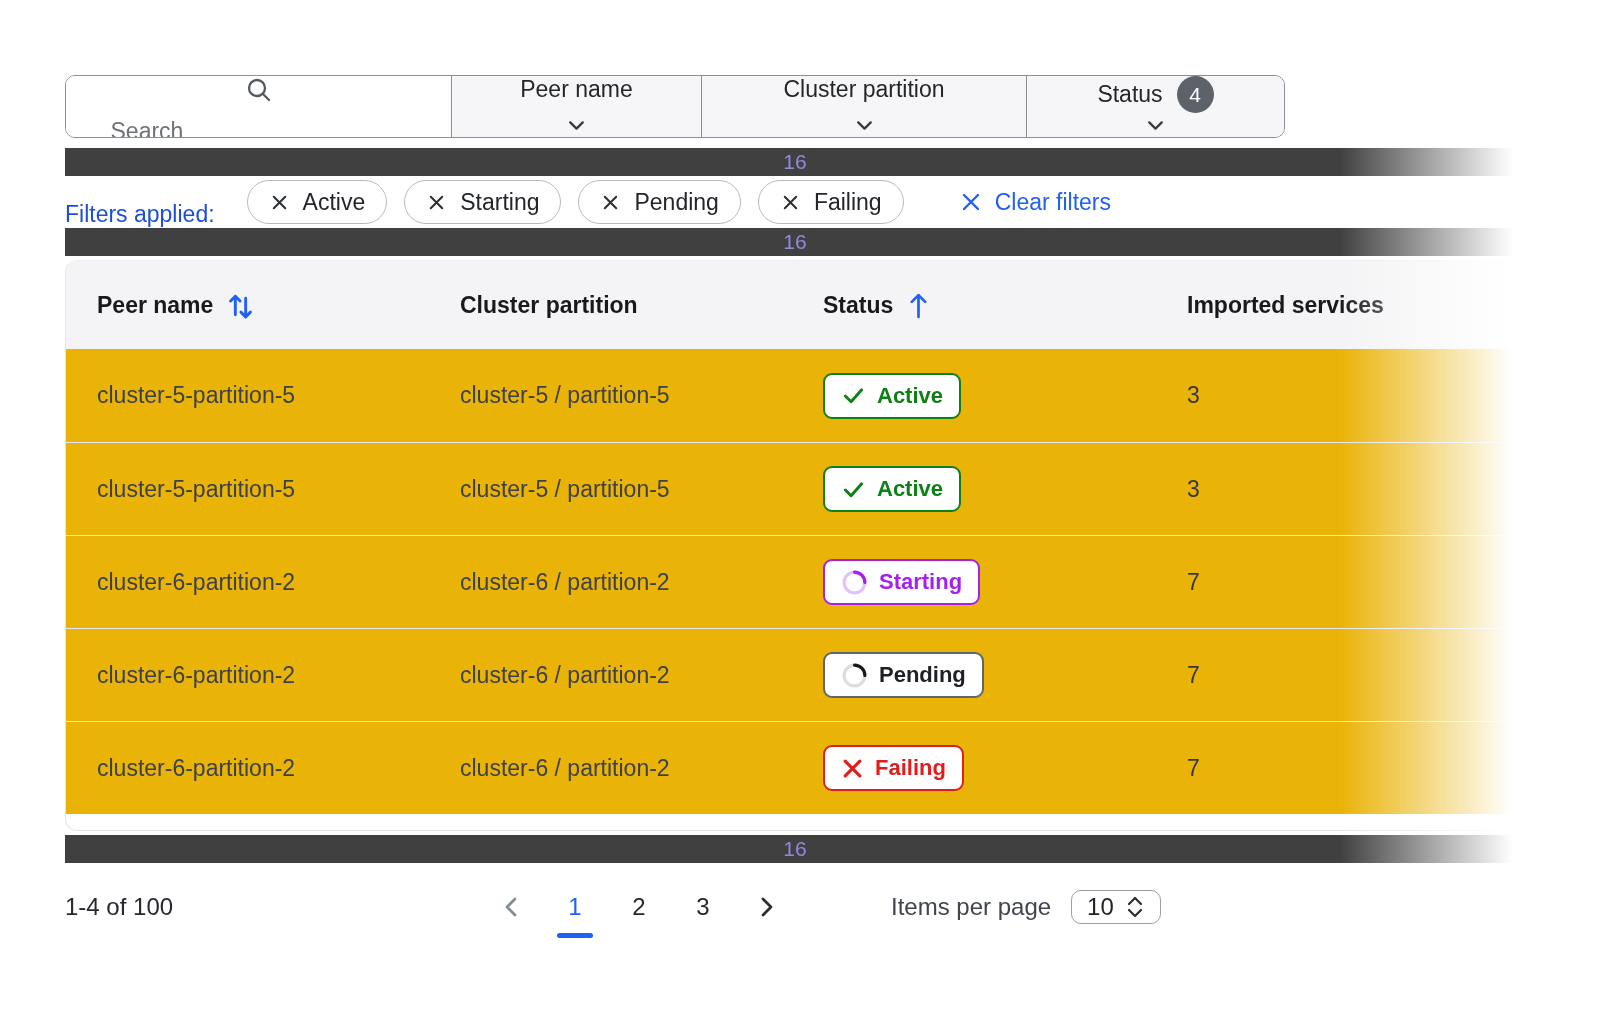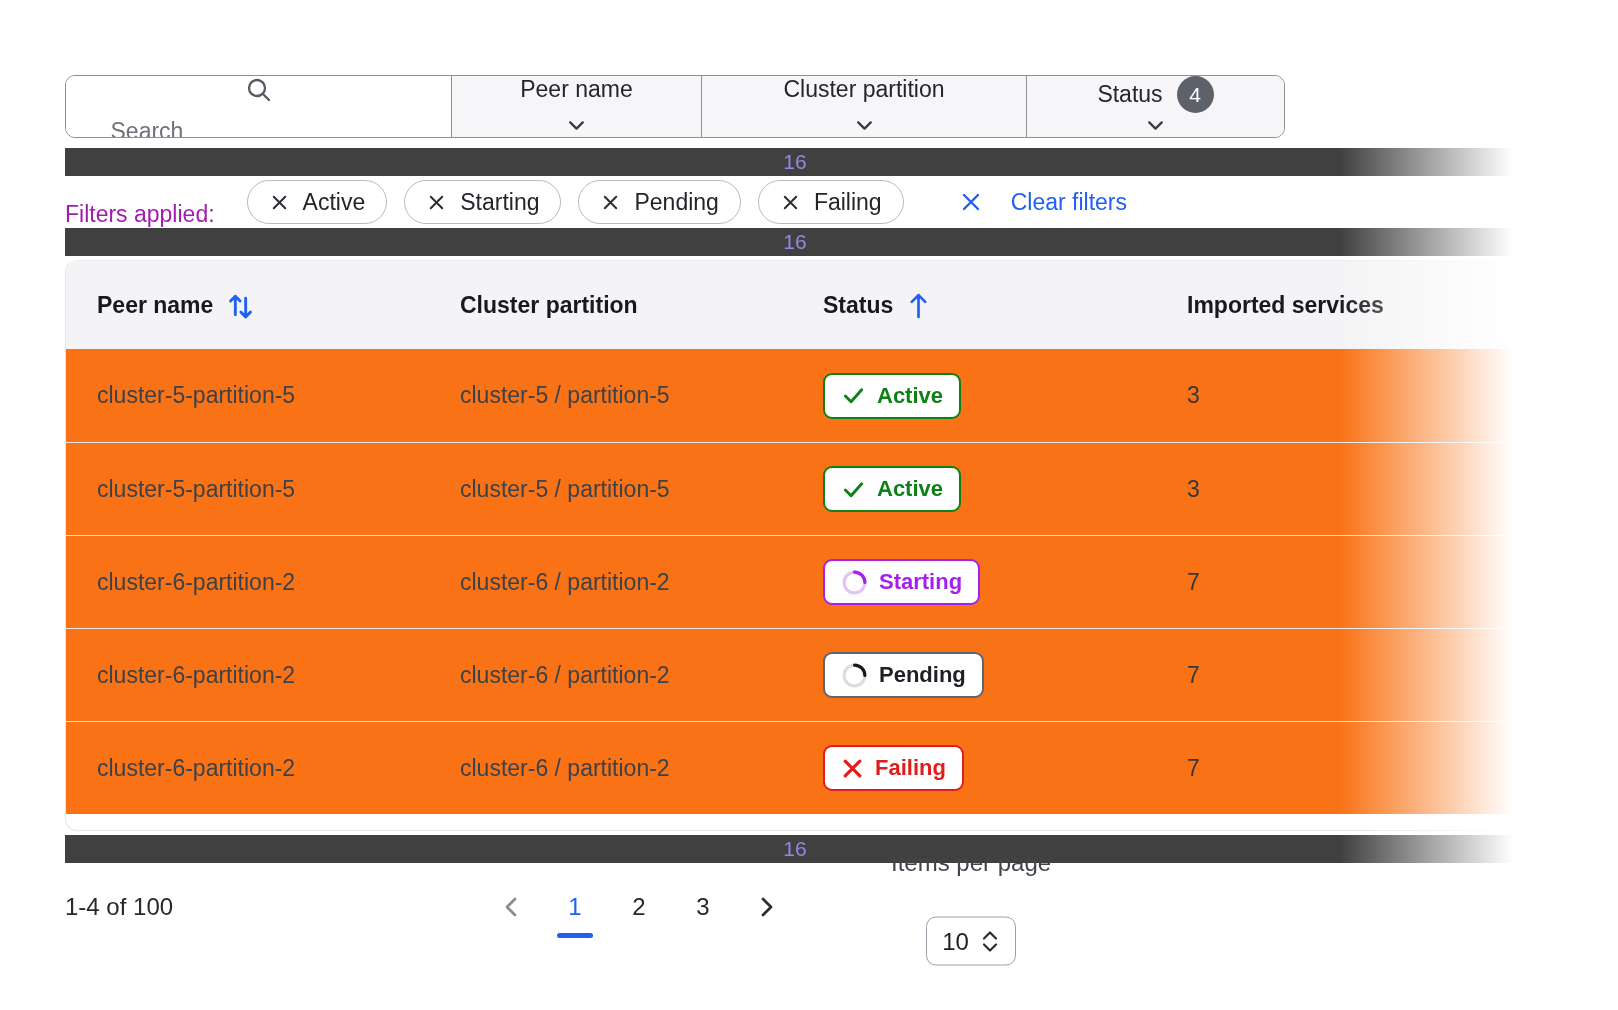--- a/index.html
+++ b/index.html
@@ -20,54 +20,54 @@
   .dd-left { display: flex; align-items: center; gap: 14px; }
   .count-badge { display: inline-flex; align-items: center; justify-content: center; min-width: 37px; height: 37px; border-radius: 999px; background: #5d626a; color: #fff; font-size: 21px; }
 
   
   .spacer-band { width: 1460px; height: 28px; background: #404040; display: flex; align-items: center; justify-content: center; font-size: 21px; color: #9089e0; }
   .band-1 { margin-top: 10px; }
   .band-3 { margin-top: 4px; }
 
   
   .filters-row { height: 52px; display: flex; align-items: center; }
-  .filters-label { font-size: 23px; color: #a21caf; margin-right: 32px; margin-top: 24px; }
+  .filters-label { font-size: 23px; color: #1d4ed8; margin-right: 32px; margin-top: 24px; }
   .chips { display: flex; align-items: center; gap: 17px; }
   .chip { display: inline-flex; align-items: center; gap: 13px; height: 44px; padding: 0 21px; border: 1.5px solid #b7bbc1; border-radius: 23px; background: #fff; font-size: 23px; color: #222529; cursor: pointer; }
-  .clear-filters { display: inline-flex; align-items: center; gap: 29px; margin-left: 56px; font-size: 23px; color: #2160f0; cursor: pointer; text-decoration: none; }
+  .clear-filters { display: inline-flex; align-items: center; gap: 13px; margin-left: 56px; font-size: 23px; color: #2160f0; cursor: pointer; text-decoration: none; }
 
   
   .table { width: 1460px; margin-top: 4px; border-left: 1.5px solid #e4e5e9; border-bottom: 1.5px solid #e4e5e9; border-top: 1.5px solid #ecedf0; border-radius: 12px 12px 0 12px; }
   .trow { display: grid; grid-template-columns: 363px 363px 364px 1fr; align-items: center; padding-left: 31px; }
   .thead { height: 88px; background: #f4f4f6; border-radius: 11px 11px 0 0; }
   .th { display: flex; align-items: center; gap: 12px; font-size: 23px; font-weight: 700; color: #17191e; }
-  .tbody .trow { height: 93px; border-top: 1.5px solid #e7e8ec; font-size: 23px; color: #3d4148; background: #f97316; }
+  .tbody .trow { height: 93px; border-top: 1.5px solid #e7e8ec; font-size: 23px; color: #3d4148; background: #eab308; }
   .tbody .trow:first-child { border-top: none; }
   .tbody { padding-bottom: 16px; }
   .cell-num { color: #34373d; }
 
   .status-badge { display: inline-flex; align-items: center; gap: 11px; height: 46px; padding: 0 16px; border: 2px solid; border-radius: 9px; background: #fff; font-size: 22px; font-weight: 600; }
   .st-active  { border-color: #0e8016; color: #0e8016; }
   .st-starting{ border-color: #a520ec; color: #a520ec; }
   .st-pending { border-color: #60656c; color: #1d2025; }
   .st-failing { border-color: #e11c1c; color: #e11c1c; }
   .st-starting .spin-track { stroke: #e3c2fa; } .st-starting .spin-arc { stroke: #a520ec; }
   .st-pending  .spin-track { stroke: #dcdde0; } .st-pending  .spin-arc { stroke: #17191c; }
 
   
   .pagination { position: relative; height: 56px; margin-top: 16px; }
   .range { position: absolute; left: 0; top: 50%; transform: translateY(-50%); font-size: 24px; color: #26292e; }
   .pager { position: absolute; left: 414px; top: 0; height: 100%; display: flex; align-items: center; }
   .page-item { position: relative; width: 44px; height: 44px; margin: 0 10px; display: flex; align-items: center; justify-content: center; font-size: 24px; color: #26282c; cursor: pointer; }
   .page-item.current { color: #2160f0; }
   .page-item.current::after { content: ""; position: absolute; left: 4px; right: 4px; bottom: -9px; height: 5px; border-radius: 3px; background: #2160f0; }
   .nav-btn { background: none; border: none; cursor: pointer; padding: 0; display: flex; align-items: center; justify-content: center; width: 44px; height: 44px; margin: 0 10px; }
-  .ipp { position: absolute; left: 826px; top: 50%; transform: translateY(-50%); display: flex; align-items: center; gap: 40px; flex-direction: column; }
+  .ipp { position: absolute; left: 826px; top: 50%; transform: translateY(-50%); display: flex; align-items: center; gap: 20px; }
   .ipp-label { font-size: 24px; color: #40454d; }
-  .ipp-select { display: flex; align-items: center; gap: 11px; height: 49px; padding: 0 15px; border: 1.5px solid #9aa0a8; border-radius: 10px; background: #fff; font-size: 24px; color: #1d2025; cursor: pointer; }
+  .ipp-select { display: flex; align-items: center; gap: 11px; height: 34px; padding: 0 15px; border: 1.5px solid #9aa0a8; border-radius: 10px; background: #fff; font-size: 24px; color: #1d2025; cursor: pointer; }
 
   
   .fade-overlay { position: absolute; top: 0; bottom: 0; left: 1340px; right: 0; background: linear-gradient(to right, rgba(255,255,255,0) 0%, #fff 62%); pointer-events: none; z-index: 40; }
 
   svg { display: block; flex: none; }
 </style>
 </head>
 <body>
 
 <div class="page">

